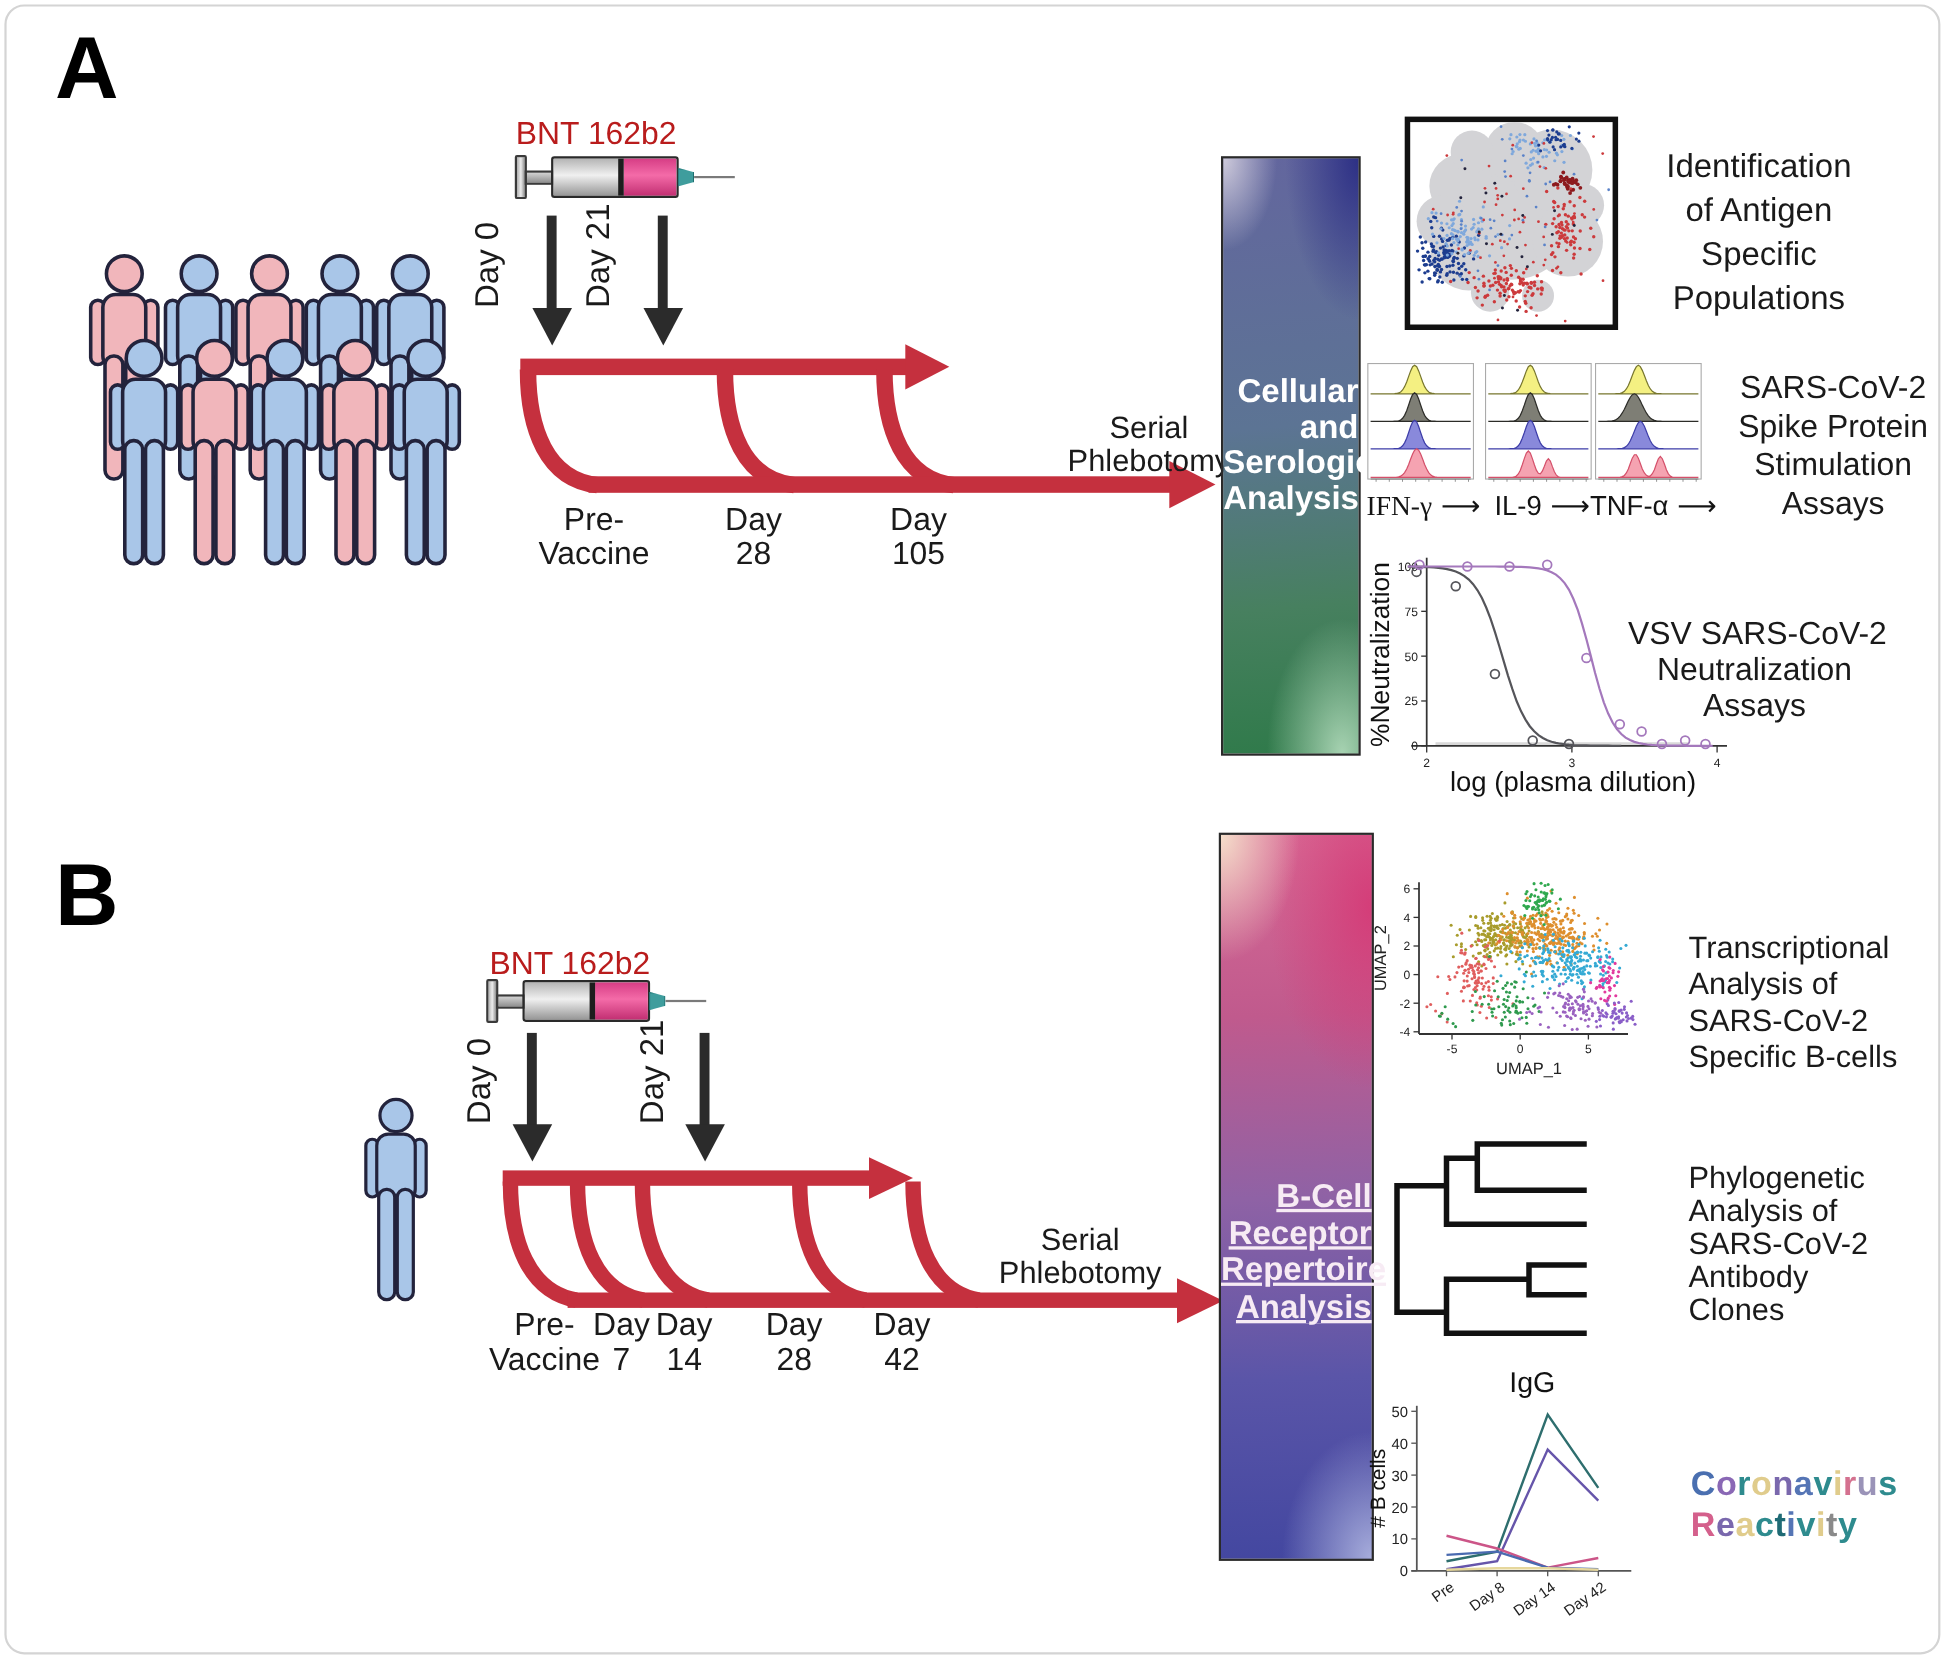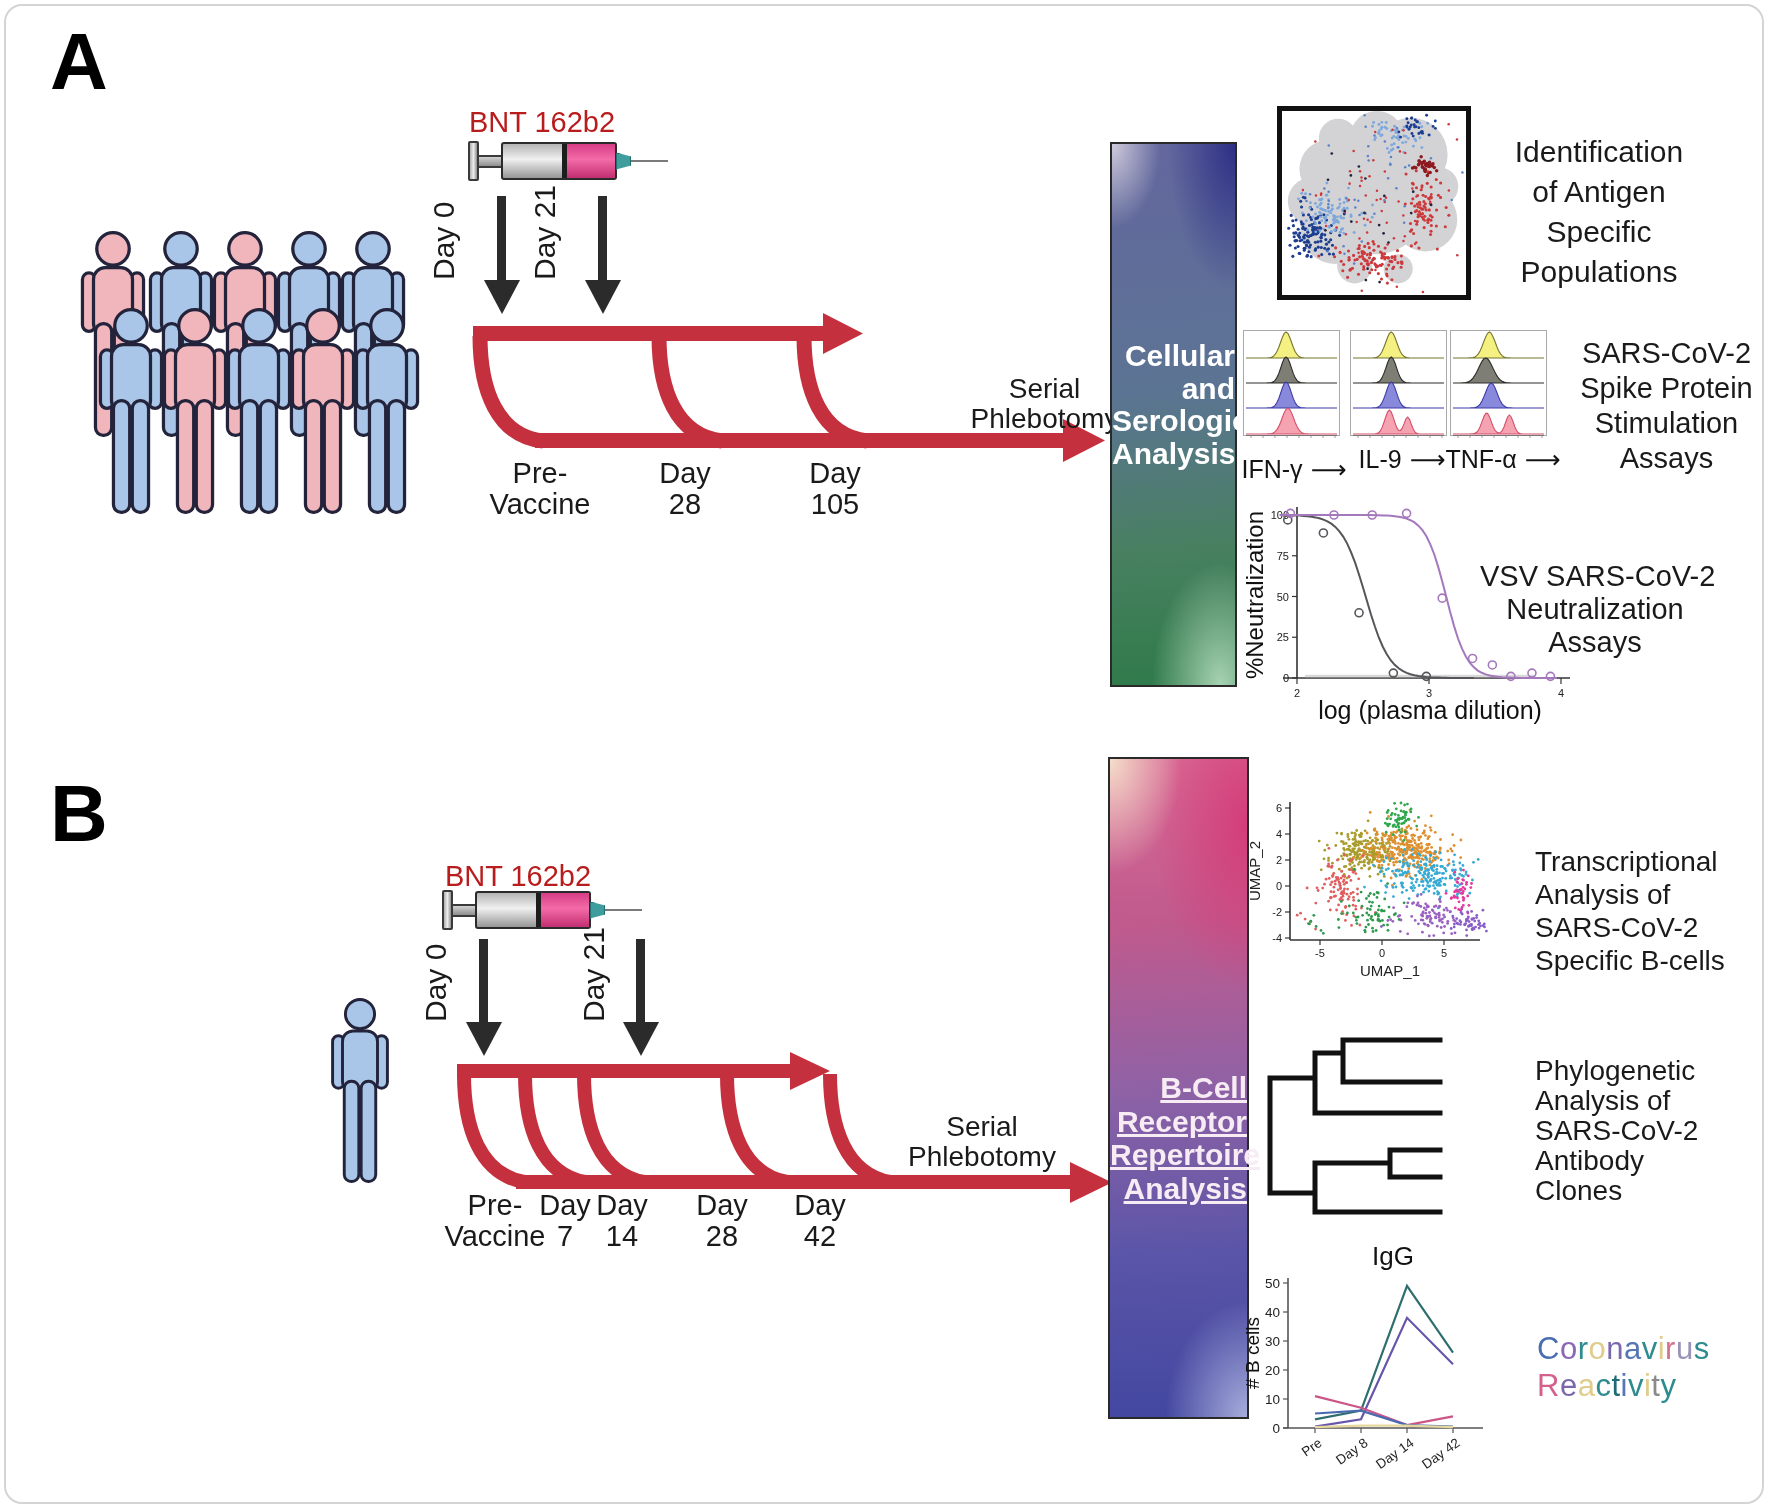--- a/index.html
+++ b/index.html
@@ -30,21 +30,21 @@
   .grad-b{left:1108px;top:757px;width:137px;height:658px;
     background:radial-gradient(ellipse 105px 170px at 0% 0%,rgba(246,228,205,.95),rgba(246,228,205,0) 68%),
       radial-gradient(ellipse 130px 230px at 100% 10%,rgba(213,57,118,.9),rgba(213,57,118,0) 72%),
       radial-gradient(ellipse 120px 170px at 100% 100%,rgba(178,184,226,.9),rgba(178,184,226,0) 68%),
       linear-gradient(178deg,#d86a95 0%,#c05a8d 25%,#8f62a5 50%,#5a55a8 75%,#4347a0 100%);}
   .grad-text{position:absolute;left:0;right:0;text-align:right;font-weight:bold;font-size:30px;}
   .grad-a .grad-text{top:196px;line-height:32.5px;color:#fff;}
   .grad-b .grad-text{top:312px;line-height:33.5px;color:#f7ebf4;text-decoration:underline;}
   .tsne-box{position:absolute;left:1277px;top:106px;border:5px solid #111;background:#fff;}
   .flow-label{position:absolute;display:flex;justify-content:center;align-items:baseline;gap:8px;font-size:25px;color:#141414;}
-  .corona{font-size:31px;line-height:37px;letter-spacing:.5px;}
+  .corona{font-size:31px;line-height:37px;letter-spacing:.5px;font-weight:bold;}
   .pp{stroke:#23233c;stroke-width:2.5;}
   svg{position:absolute;overflow:visible;}
   svg text{font-family:"Liberation Sans",sans-serif;}
 </style>
 </head>
 <body>
 
 <div class="frame"></div>
 
 <svg width="0" height="0">
@@ -835,21 +835,21 @@
     <line x1="3" y1="105.5" x2="94" y2="105.5" stroke="#777" stroke-width="1"></line>
     <line x1="8" y1="105.5" x2="8" y2="108" stroke="#777" stroke-width="0.7"></line>
     <line x1="20" y1="105.5" x2="20" y2="108" stroke="#777" stroke-width="0.7"></line>
     <line x1="32" y1="105.5" x2="32" y2="108" stroke="#777" stroke-width="0.7"></line>
     <line x1="44" y1="105.5" x2="44" y2="108" stroke="#777" stroke-width="0.7"></line>
     <line x1="56" y1="105.5" x2="56" y2="108" stroke="#777" stroke-width="0.7"></line>
     <line x1="68" y1="105.5" x2="68" y2="108" stroke="#777" stroke-width="0.7"></line>
     <line x1="80" y1="105.5" x2="80" y2="108" stroke="#777" stroke-width="0.7"></line>
     <line x1="92" y1="105.5" x2="92" y2="108" stroke="#777" stroke-width="0.7"></line>
   </svg>
-<div class="flow-label" style="left:1238px;top:455px;width:112px;">
+<div class="flow-label" style="left:1238px;top:445px;width:112px;font-family:Liberation Serif, serif;">
     <span>IFN-γ</span>
     <span>⟶</span>
   </div>
 <div class="flow-label" style="left:1348px;top:445px;width:108px;">
     <span>IL-9</span>
     <span>⟶</span>
   </div>
 <div class="flow-label" style="left:1443px;top:445px;width:120px;">
     <span>TNF-α</span>
     <span>⟶</span>

